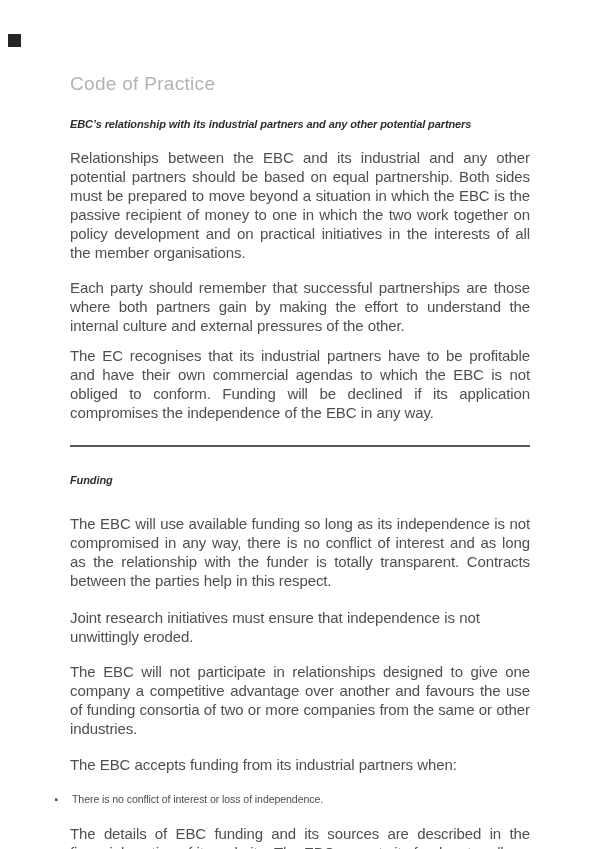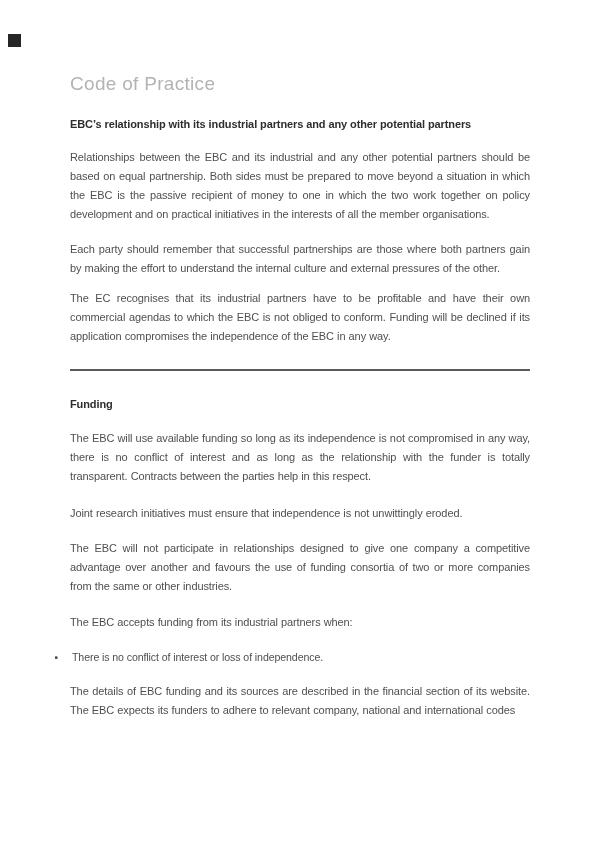--- a/index.html
+++ b/index.html
@@ -31,29 +31,30 @@
     line-height: 22px;
     font-weight: normal;
     color: #b3b3b3;
     letter-spacing: 0.3px;
     margin: 0 0 20px 0;
   }
   .section-heading {
     font-size: 11px;
     line-height: 19px;
     font-weight: bold;
+    font-style: italic;
     color: #2e2e2e;
     letter-spacing: -0.1px;
     margin: 0 0 14px 0;
   }
   .section-heading.funding {
-    margin-bottom: 15px;
+    margin-bottom: 24px;
   }
   p.body {
-    font-size: 11px;
+    font-size: 15px;
     line-height: 19px;
     color: #4f4f4f;
     letter-spacing: -0.1px;
     word-spacing: 0.2px;
     text-align: justify;
     margin: 0 0 16px 0;
   }
   p.body.mb15 { margin-bottom: 11px; }
   p.body.mb18 { margin-bottom: 18px; }
   p.body.mb17 { margin-bottom: 17px; }

